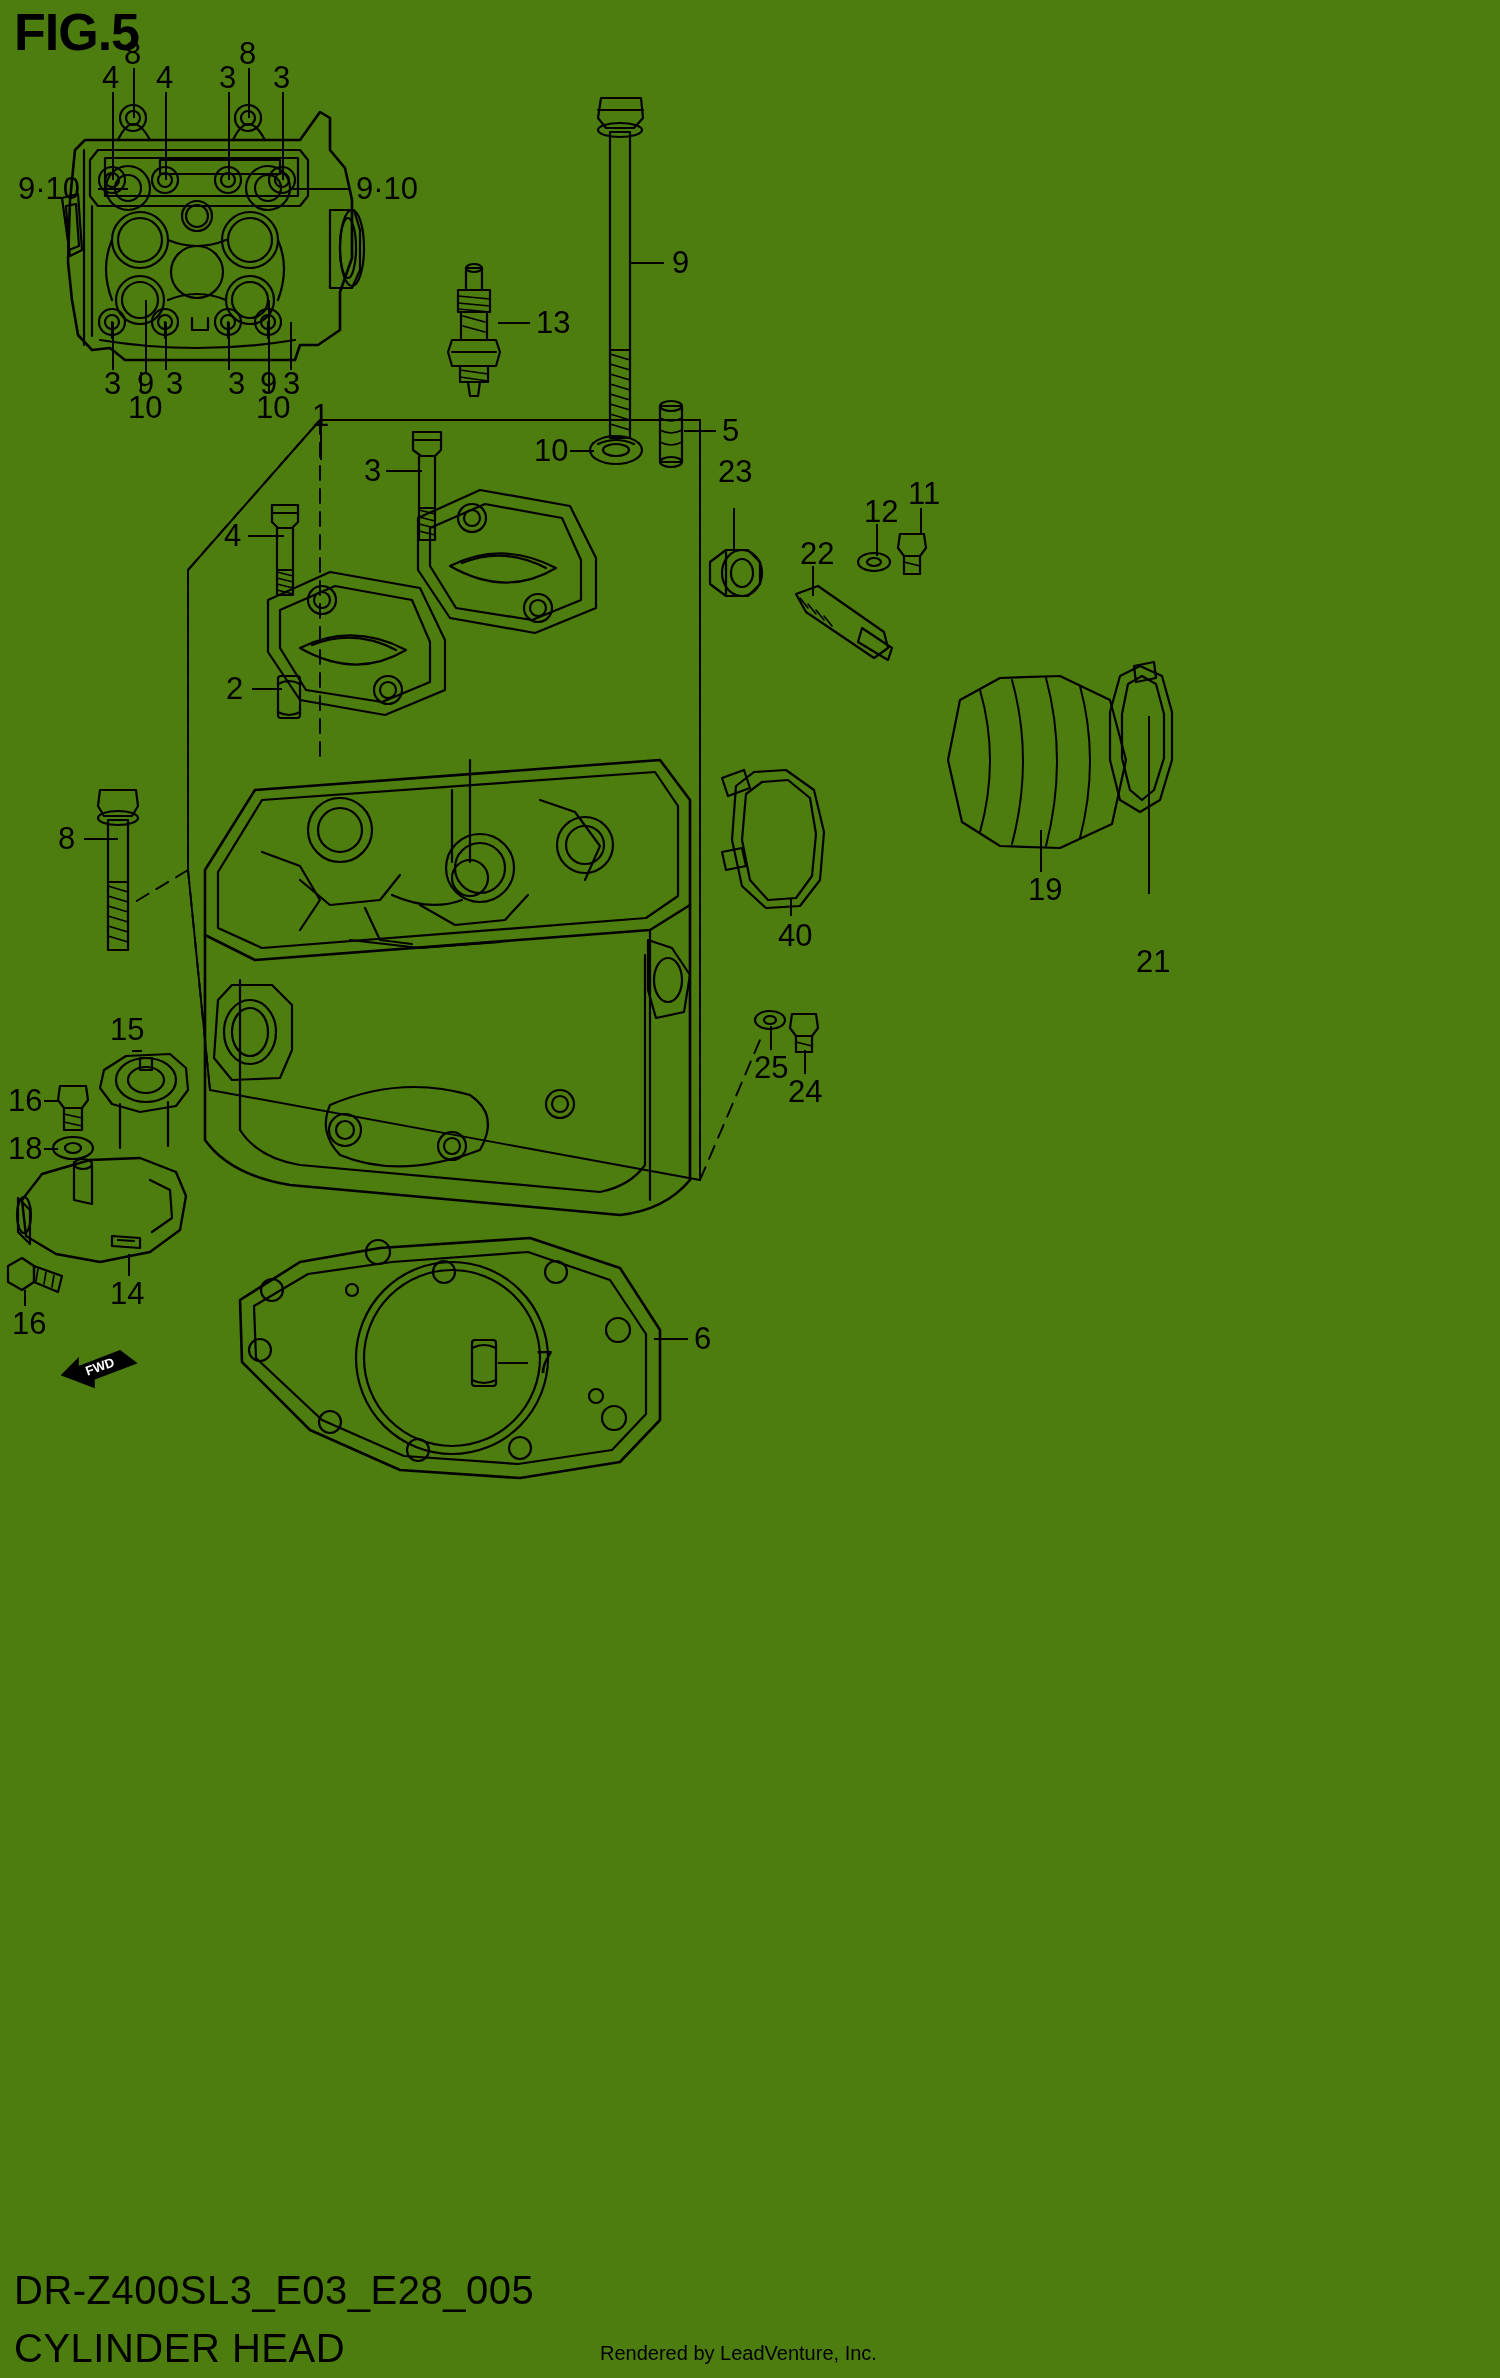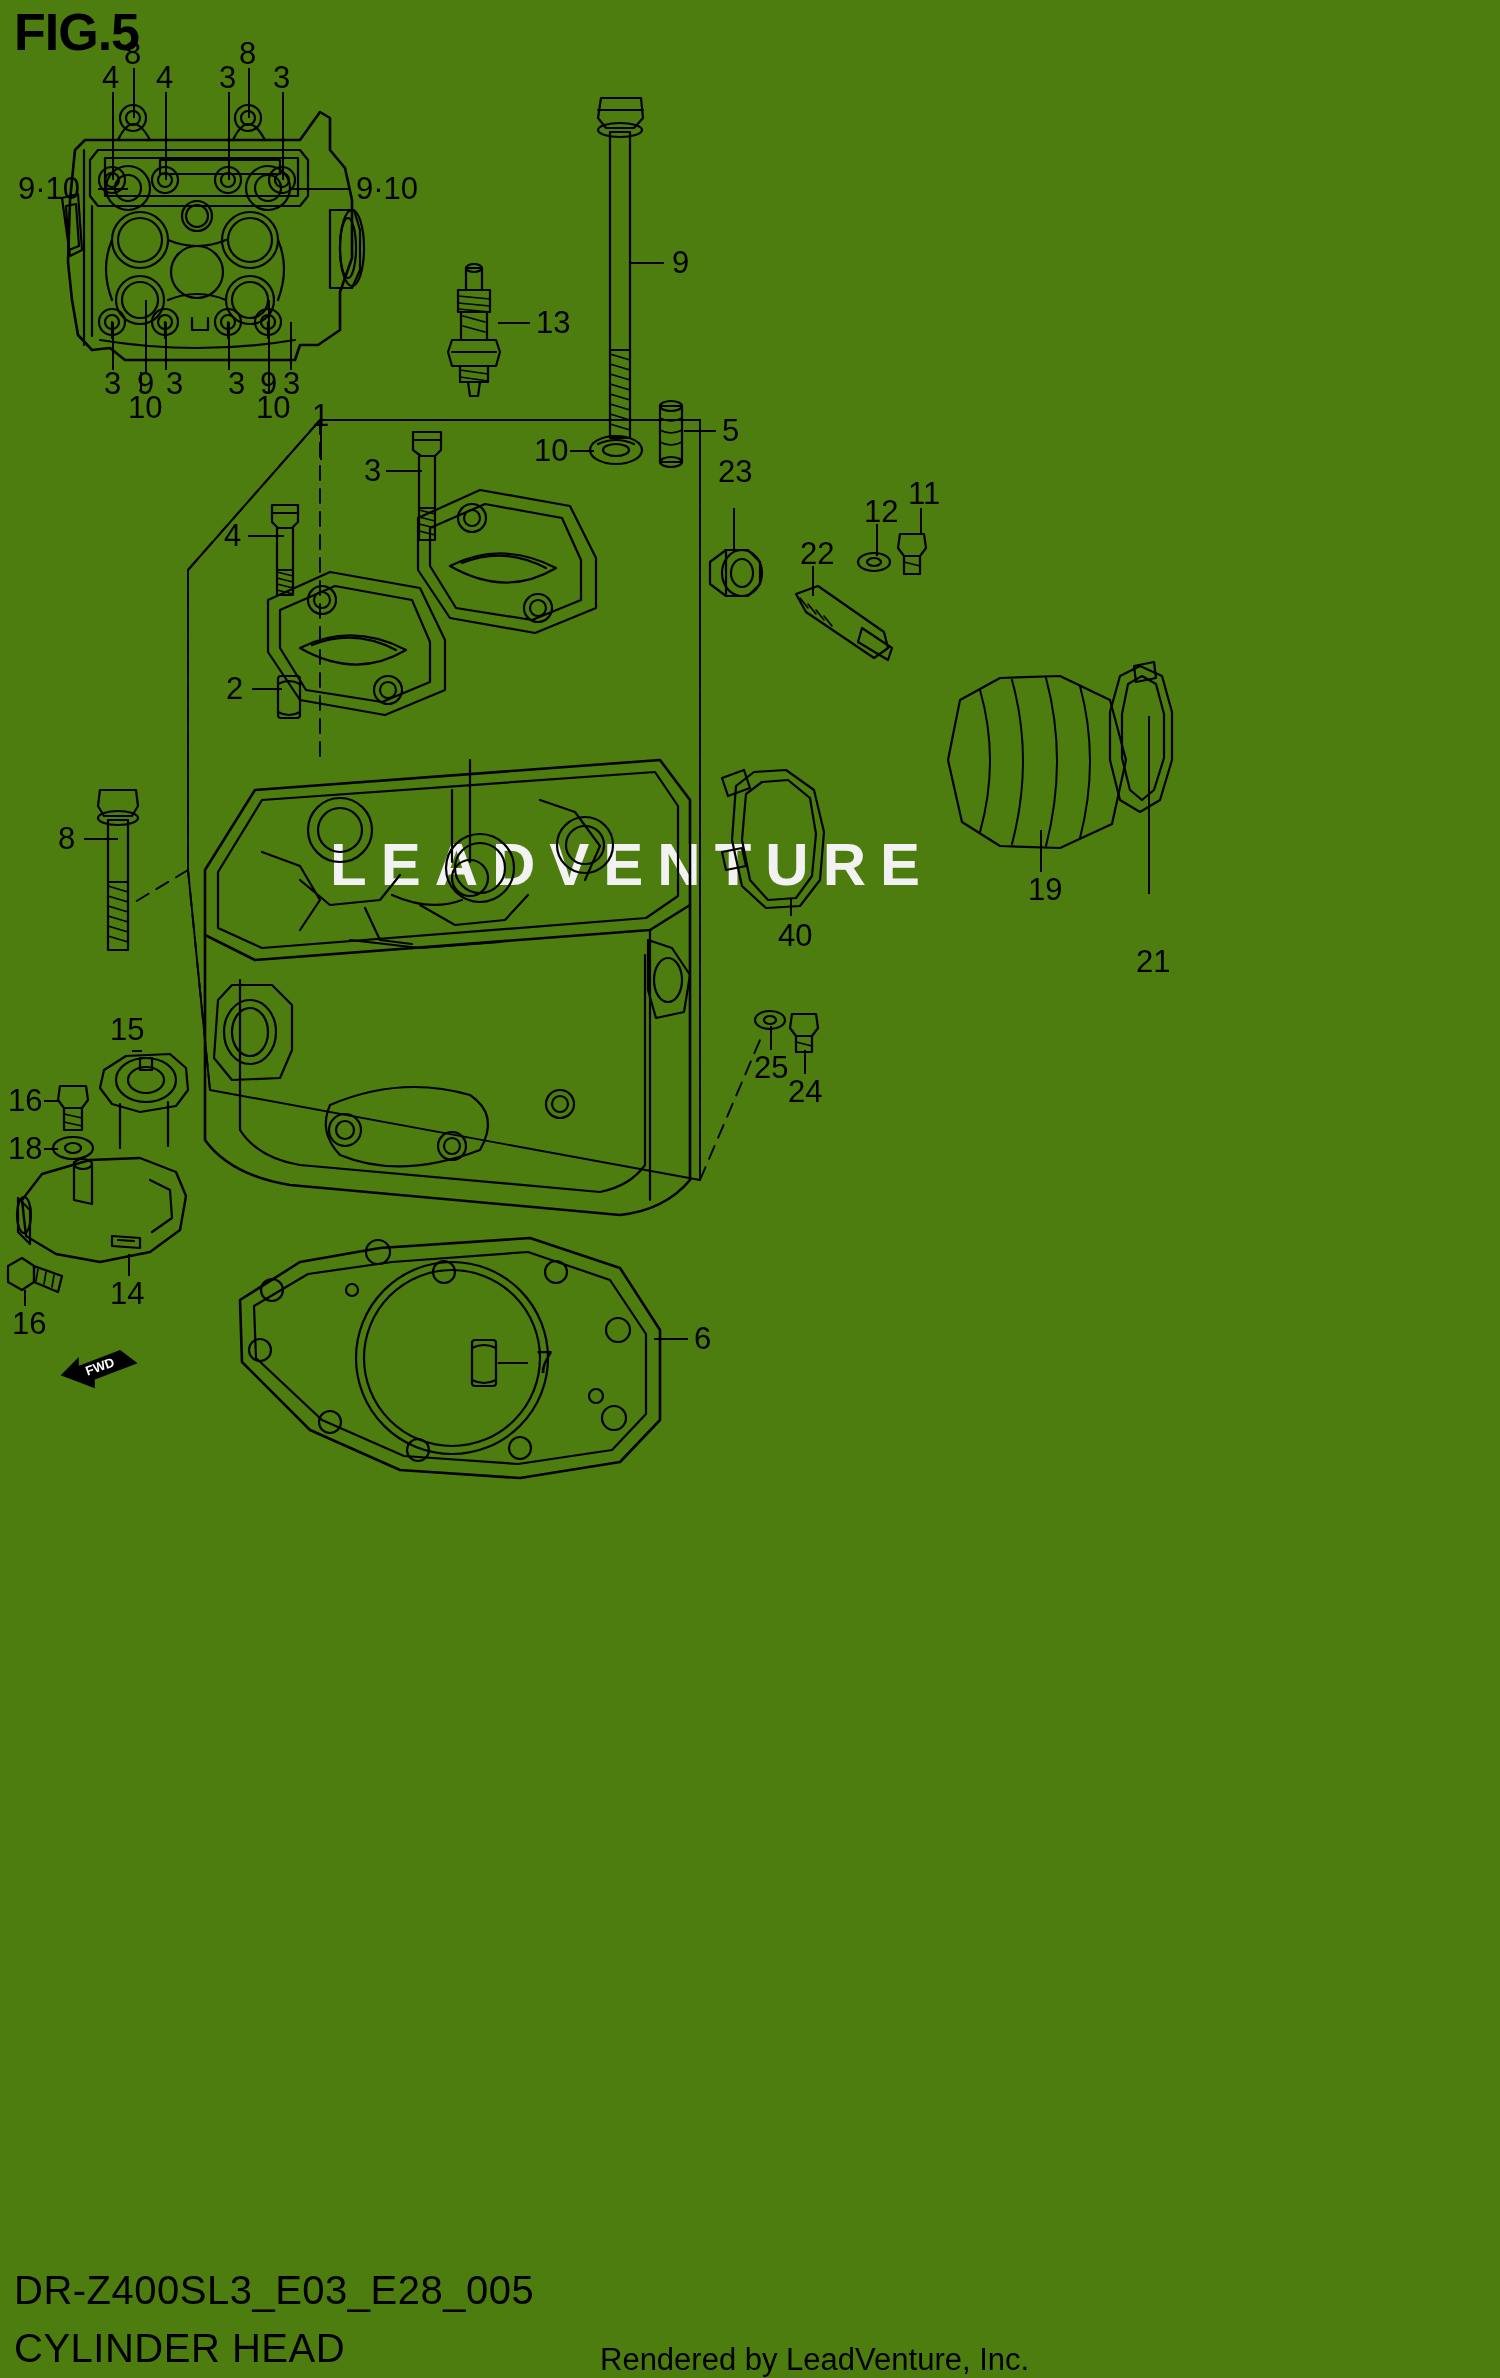--- a/index.html
+++ b/index.html
@@ -43,21 +43,21 @@
     position:absolute;
     font-size:40px;
     letter-spacing:.5px;
     font-family:"Liberation Sans","DejaVu Sans",sans-serif;
   }
   .caption.code{left:14px; top:2268px;}
   .caption.name{left:14px; top:2326px;}
   .rendered{
     position:absolute;
     left:600px; top:2342px;
-    font-size:31px;
+    font-size:20px;
     font-family:"Liberation Sans","DejaVu Sans",sans-serif;
   }
   
   .fwd-badge{
     position:absolute;
     left:60px; top:1345px;
     width:78px; height:46px;
   }
   .watermark{
     position:absolute;
@@ -71,21 +71,20 @@
   svg{display:block;}
   .art{position:absolute;left:0;top:0;}
 </style>
 </head>
 <body>
 
 <div id="page">
 
   <div class="fig-title">FIG.5</div>
 
-  <div class="watermark">LEADVENTURE</div>
 
   <svg class="art" width="1500" height="2378" viewBox="0 0 1500 2378" aria-hidden="true">
     <g fill="none" stroke="#000" stroke-width="2.2" stroke-linejoin="round" stroke-linecap="round">
 
       <g>
 
         <path d="M75 150 L85 140 L300 140 L320 112 L330 118 L330 150
                  L345 168 L352 200 L352 258 L340 292 L340 330 L318 345
                  L300 345 L295 360 L125 360 L110 348 L92 350 L78 335
                  L72 300 L68 262 L70 200 Z" stroke-width="2.6"></path>

